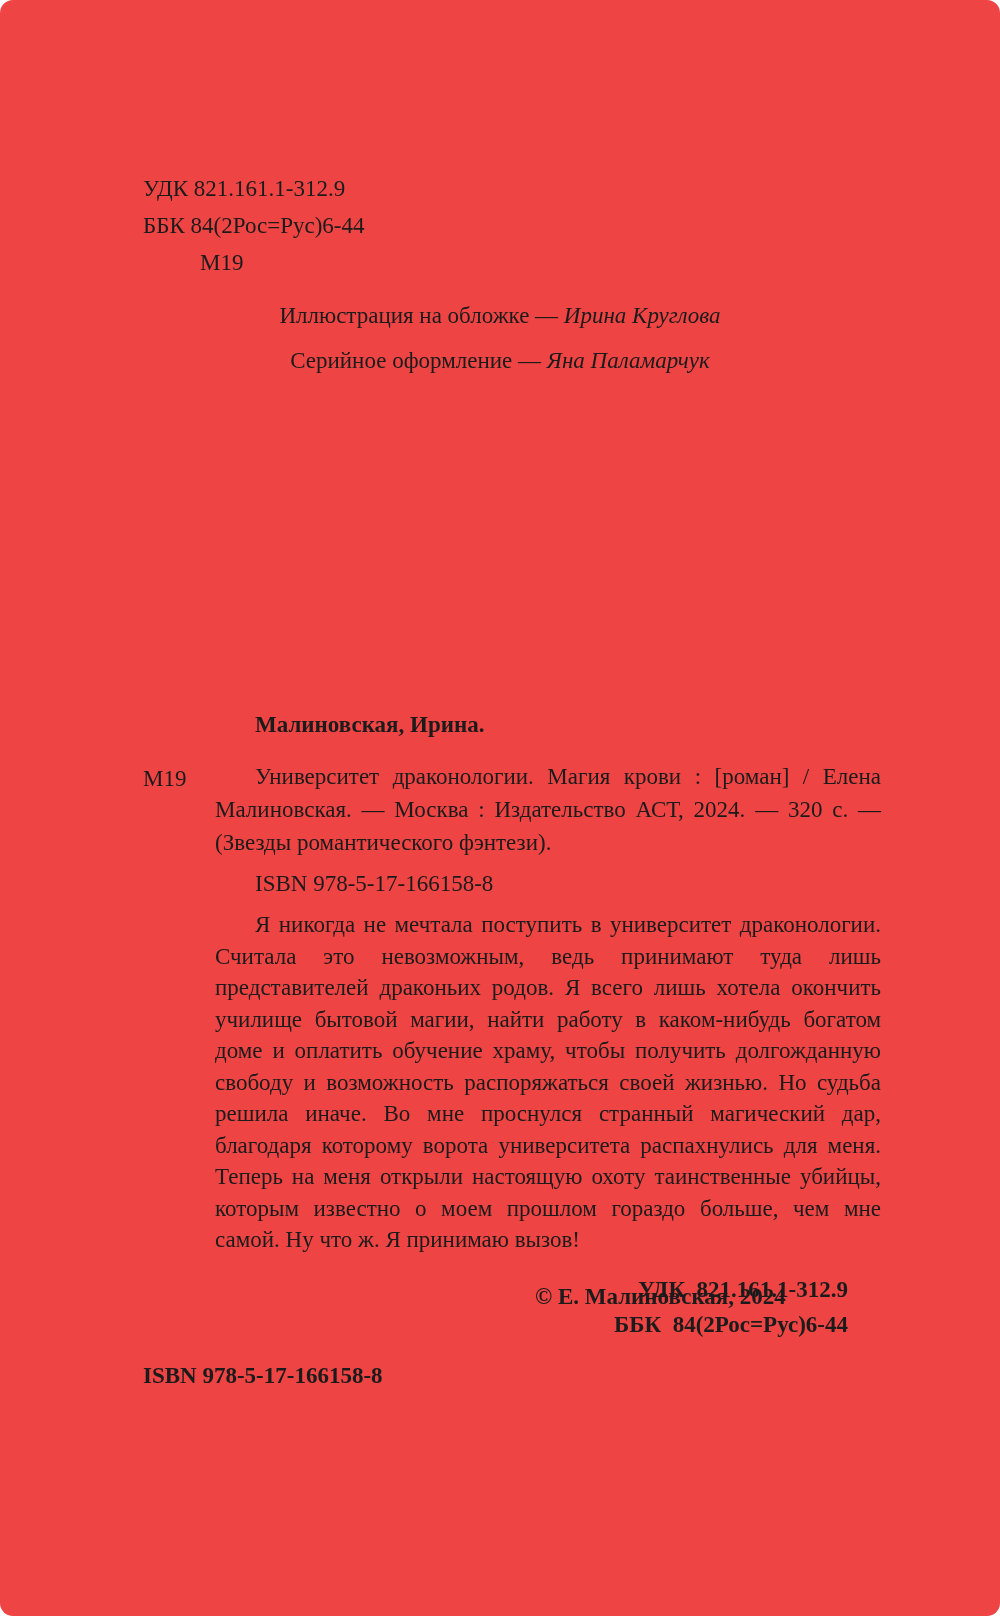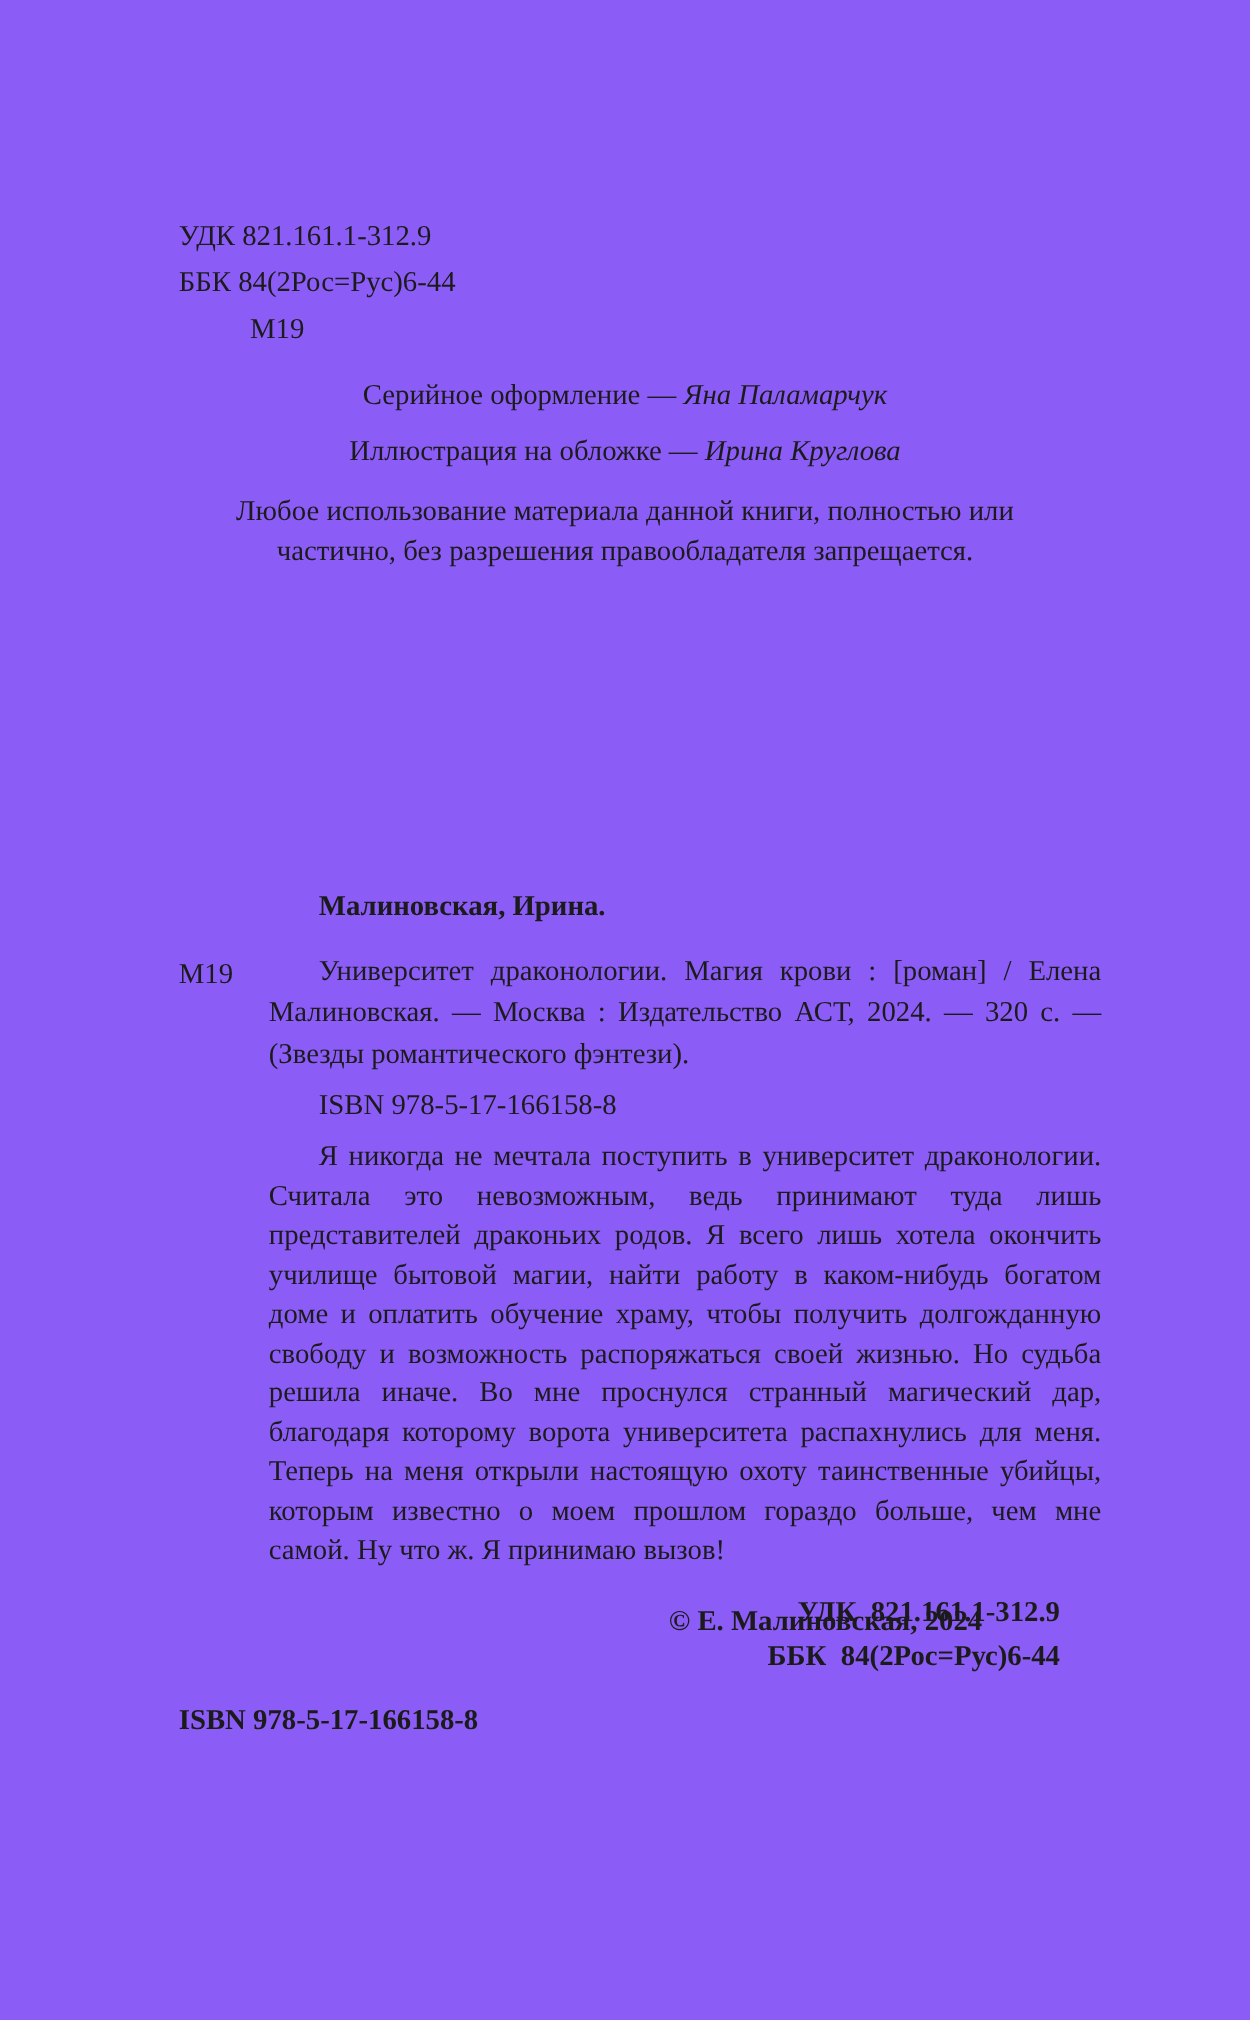--- a/index.html
+++ b/index.html
@@ -4,25 +4,26 @@
 <style>
   html, body {
     margin: 0;
     padding: 0;
     background: #ffffff;
   }
   .page {
     position: relative;
     width: 1000px;
     height: 1616px;
-    background: #8b5cf6;
+    background: #ef4444;
     color: #1b1b1b;
     font-family: "Liberation Serif", "DejaVu Serif", serif;
     font-size: 23px;
     overflow: hidden;
+    border-radius: 13px;
   }
   
   .top-block {
     position: absolute;
     left: 143px;
     top: 170px;
     line-height: 37px;
   }
   .top-block .m19 {
     margin-left: 57px;
@@ -114,23 +115,22 @@
 
 <div class="page">
 
   <div class="top-block">
     <div>УДК 821.161.1-312.9</div>
     <div>ББК 84(2Рос=Рус)6-44</div>
     <div class="m19">М19</div>
   </div>
 
   <div class="centered-block">
+    <p class="credit"><span>Иллюстрация на обложке — </span><span class="italic">Ирина Круглова</span></p>
     <p class="credit"><span>Серийное оформление — </span><span class="italic">Яна Паламарчук</span></p>
-    <p class="credit"><span>Иллюстрация на обложке — </span><span class="italic">Ирина Круглова</span></p>
-    <p class="notice">Любое использование материала данной книги, полностью или частично, без разрешения правообладателя запрещается.</p>
   </div>
 
   <div class="catalog">
     <p class="author">Малиновская, Ирина.</p>
     <div class="entry-wrap">
       <span class="m19-side">М19</span>
       <p class="entry">Университет драконологии. Магия крови : [роман] / Елена Малиновская. — Москва : Издательство АСТ, 2024. — 320 с. — (Звезды романтического фэнтези).</p>
     </div>
     <p class="isbn-line">ISBN 978-5-17-166158-8</p>
     <p class="annotation">Я никогда не мечтала поступить в университет драконо­логии. Считала это невозможным, ведь принимают туда лишь представителей драконьих родов. Я всего лишь хотела окон­чить училище бытовой магии, найти работу в каком-нибудь богатом доме и оплатить обучение храму, чтобы получить долгожданную свободу и возможность распоряжаться своей жизнью. Но судьба решила иначе. Во мне проснулся странный магический дар, благодаря которому ворота университета рас­пахнулись для меня. Теперь на меня открыли настоящую охоту таинственные убийцы, которым известно о моем прошлом гораздо больше, чем мне самой. Ну что ж. Я принимаю вызов!</p>

